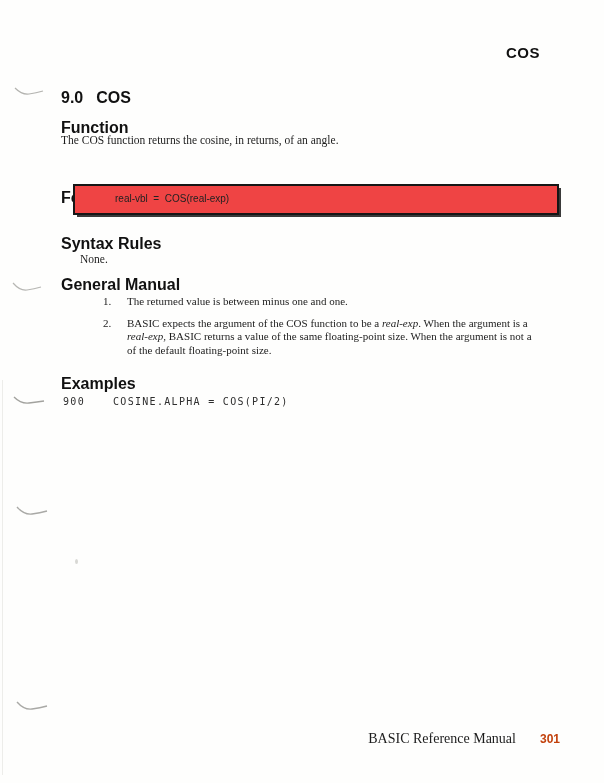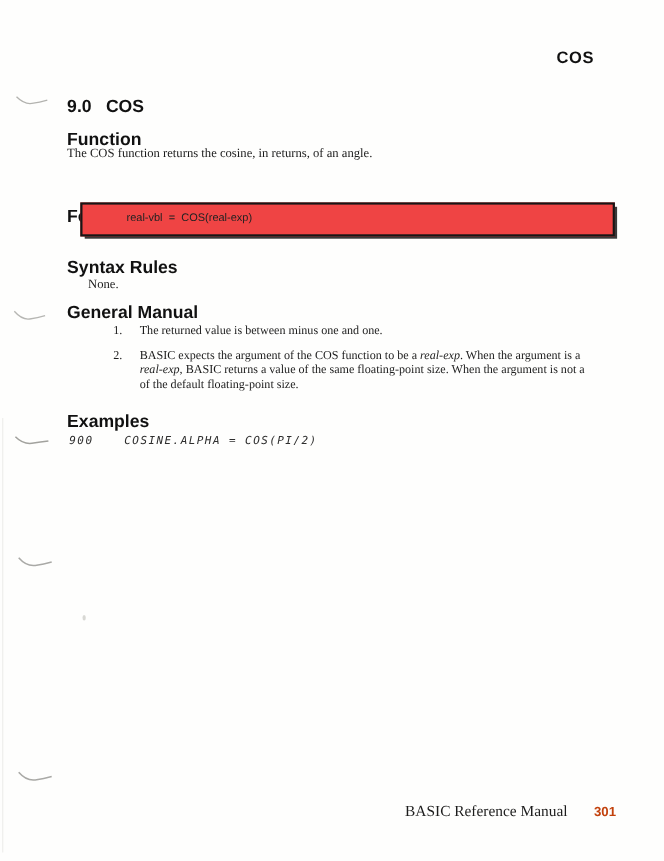--- a/index.html
+++ b/index.html
@@ -84,21 +84,21 @@
   .rule1-num  { top: 295px; }
   .rule1-text { top: 295px; }
   .rule2-num  { top: 317px; }
   .rule2-text { top: 317px; }
   .it { font-style: italic; }
 
   
   .code-line {
     font-family: "DejaVu Sans Mono", monospace;
     font-size: 10px; letter-spacing: 1.3px; color: #2e2e2e;
-    top: 396px; white-space: pre; font-style: italic;
+    top: 396px; white-space: pre;
   }
   .code-lineno { left: 63px; }
   .code-body   { left: 113px; }
 
   
   .footer {
     top: 731px; right: 44px;
     display: flex; align-items: baseline; gap: 24px;
   }
   .footer .manual-title { font-size: 14px; color: #1c1c1c; }

